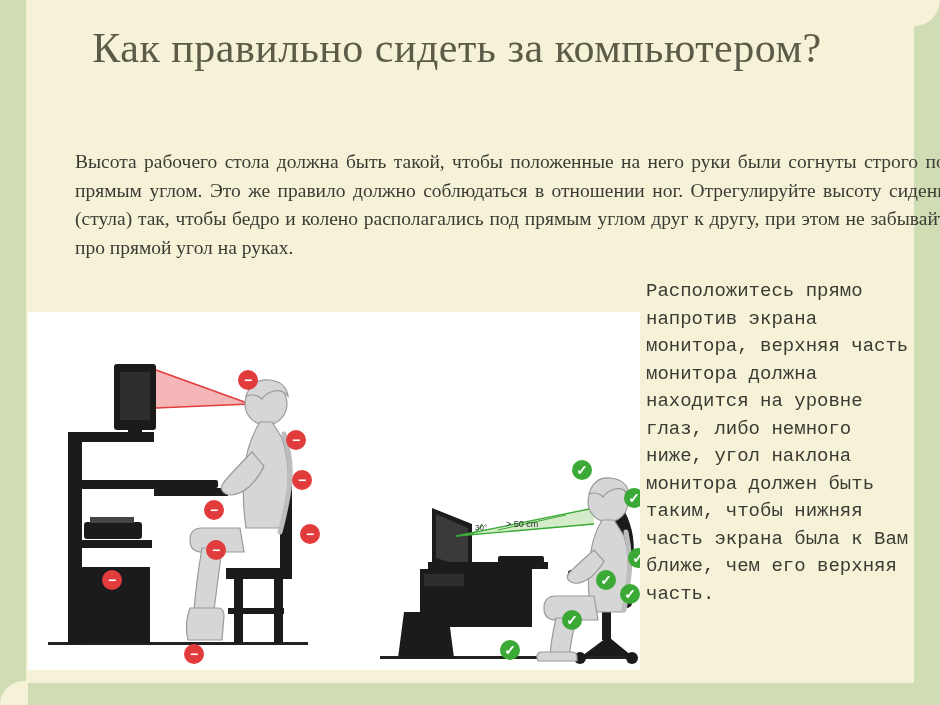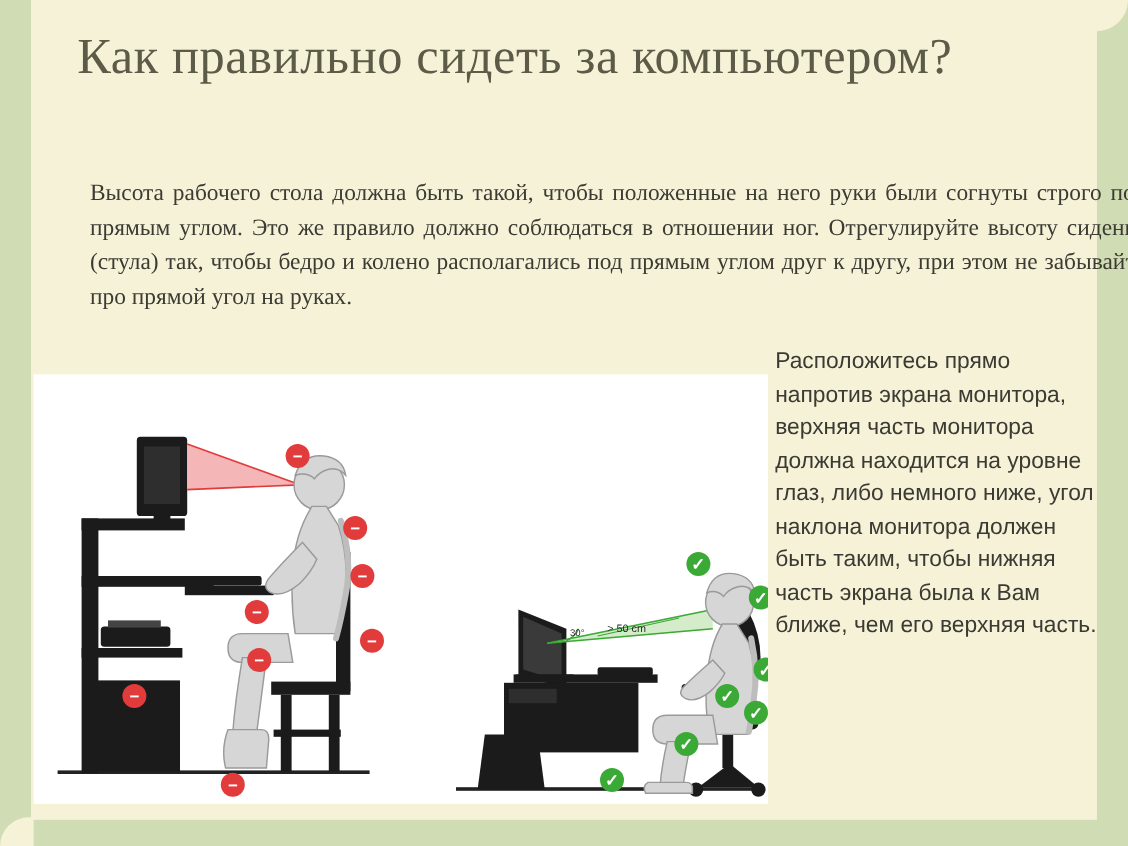--- a/index.html
+++ b/index.html
@@ -56,21 +56,21 @@
   }
   .inner {
     position: absolute;
     left: 26px; top: 0;
     width: 888px; height: 683px;
     background: #f6f2d8;
   }
 
   .title {
     position: absolute;
-    left: 44px;
+    left: 72px;
     top: 22px;
     width: 770px;
     text-align: center;
     font-family: "Liberation Serif", serif;
     font-size: 42px;
     line-height: 1.25;
     color: #5b5b47;
     letter-spacing: 0.5px;
   }
 
@@ -83,23 +83,23 @@
     font-size: 19.5px;
     line-height: 1.47;
     color: #3b3b33;
     text-align: justify;
     margin-left: 41px;
   }
 
   .sidetext {
     position: absolute;
     left: 646px;
-    top: 288px;
+    top: 278px;
     width: 270px;
-    font-family: Liberation Sans, sans-serif;
+    font-family: Liberation Mono, monospace;
     font-size: 19px;
     line-height: 1.45;
     color: #3b3b33;
   }
 
   .figure {
     position: absolute;
     left: 28px;
     top: 312px;
     width: 612px;

